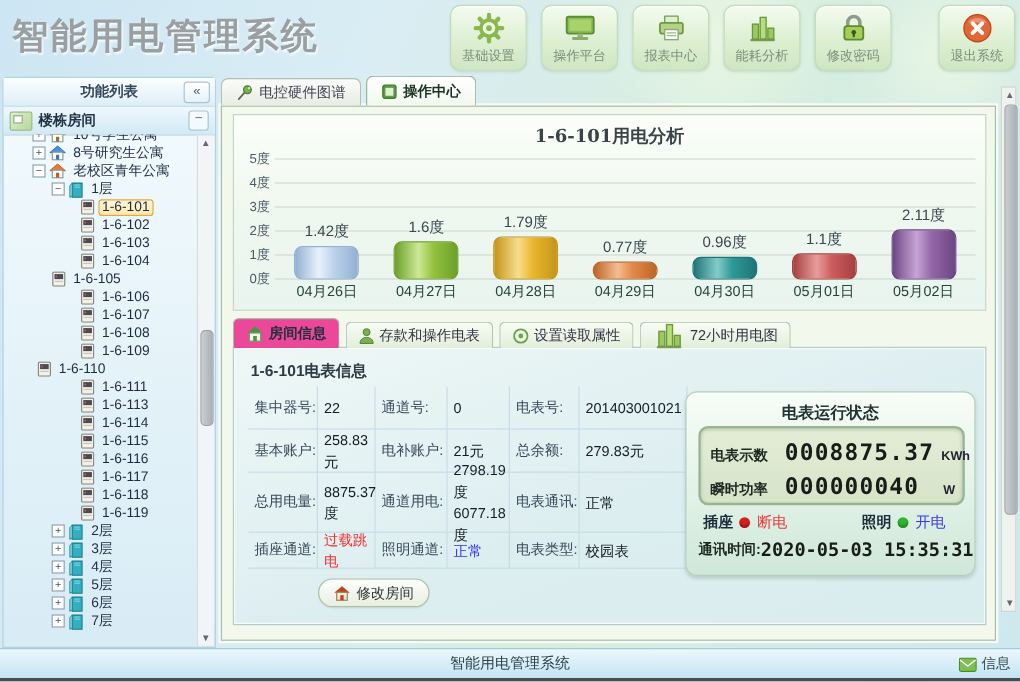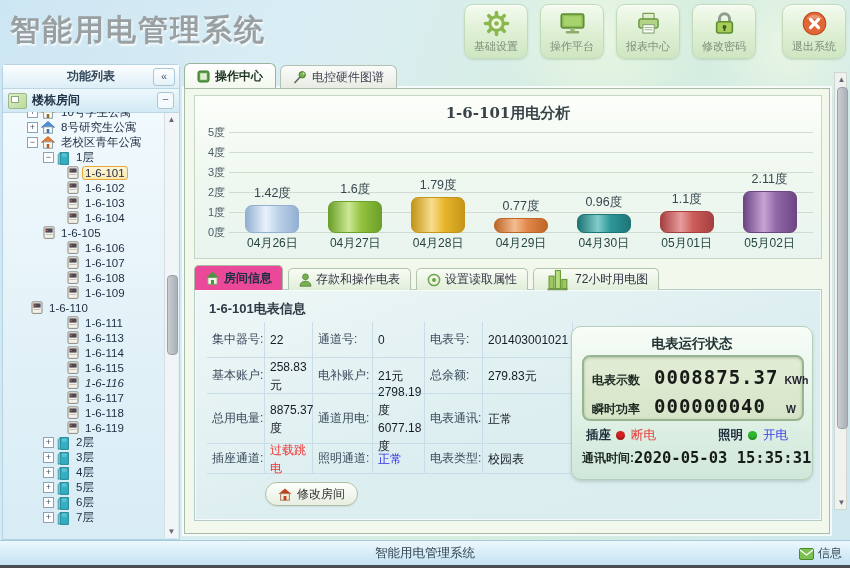--- a/index.html
+++ b/index.html
@@ -10,21 +10,21 @@
 
   
   .header{position:absolute;left:0;top:0;width:850px;height:62px;}
   .app-title{position:absolute;left:10px;top:10px;font-size:30px;font-weight:bold;color:#9aa0a2;
              text-shadow:1px 2px 2px rgba(255,255,255,.9);letter-spacing:2px;}
   .toolbar{position:absolute;right:4px;top:4px;display:flex;align-items:flex-start;}
   .tb-btn{width:62px;height:53px;margin-left:12px;border-radius:9px;cursor:pointer;
           background:linear-gradient(180deg,#f3fbef 0%,#ddefd2 55%,#cfe6c2 100%);
           border:1px solid #c2dcba;box-shadow:0 1px 2px rgba(120,150,120,.25),inset 0 1px 0 #fff;
           display:flex;flex-direction:column;align-items:center;justify-content:center;}
-  .tb-exit{margin-left:26px;border-radius:10px;}
+  .tb-exit{margin-left:39px;}
   .tb-ic{height:28px;display:flex;align-items:center;}
   .tb-label{font-size:11px;color:#7c8f7a;margin-top:1px;}
 
   
   .sidebar{position:absolute;left:2px;top:64px;width:178px;height:476px;
            background:linear-gradient(180deg,#f4fbfe 0%,#e2f1f8 60%,#d8ecf5 100%);
            border:1px solid #b5d2e2;border-radius:4px 4px 0 0;box-sizing:border-box;}
   .sb-header{height:23px;background:linear-gradient(180deg,#fcfeff,#ddeef7);border-bottom:1px solid #bcd6e3;
              display:flex;align-items:center;position:relative;}
   .sb-header-label{flex:1;text-align:center;font-size:12px;font-weight:bold;color:#33485a;}
@@ -176,20 +176,31 @@
             <rect x="3.5" y="8" width="17" height="8" rx="1.5" fill="#b2d484" stroke="#6a9a44" stroke-width="1.3"></rect>
             <rect x="7" y="13" width="10" height="7.5" fill="#fbfdf8" stroke="#8aa87a"></rect>
             <path d="M8.5 15.5h7M8.5 17.5h7" stroke="#9ab88a" stroke-width="1"></path>
           </svg>
         </span>
         <span class="tb-label">报表中心</span>
       </div>
       <div class="tb-btn">
         <span class="tb-ic">
           <svg width="27" height="27" viewBox="0 0 24 24">
+            <path d="M3 20.8h18" stroke="#7a9a5a" stroke-width="1.6"></path>
+            <rect x="4.5" y="9" width="4.4" height="11" fill="#9cc860" stroke="#6a9a3a"></rect>
+            <rect x="10.2" y="4" width="4.4" height="16" fill="#b6de7e" stroke="#6a9a3a"></rect>
+            <rect x="15.9" y="12" width="4.4" height="8" fill="#9cc860" stroke="#6a9a3a"></rect>
+          </svg>
+        </span>
+        <span class="tb-label">能耗分析</span>
+      </div>
+      <div class="tb-btn">
+        <span class="tb-ic">
+          <svg width="27" height="27" viewBox="0 0 24 24">
             <path d="M7.5 11V7.8a4.5 4.5 0 0 1 9 0V11" fill="none" stroke="#8f9c8d" stroke-width="2.6"></path>
             <rect x="5" y="10.5" width="14" height="10" rx="2" fill="#a8cc58" stroke="#5c8c34" stroke-width="1.4"></rect>
             <circle cx="12" cy="15" r="1.7" fill="#3a5a20"></circle>
             <rect x="11.2" y="15.6" width="1.6" height="3" fill="#3a5a20"></rect>
           </svg>
         </span>
         <span class="tb-label">修改密码</span>
       </div>
       <div class="tb-btn tb-exit">
         <span class="tb-ic">
@@ -407,21 +418,21 @@
           <span class="t-ic">
             <svg width="12" height="13" viewBox="0 0 12 13">
               <rect x="1" y="0.8" width="10" height="11.6" rx="1" fill="#f2f0e8" stroke="#8a8a80"></rect>
               <rect x="2.4" y="2.4" width="7.2" height="4.2" fill="#4a4a54"></rect>
               <circle cx="4" cy="4.4" r="0.8" fill="#e05050"></circle>
               <rect x="2.6" y="8" width="6.8" height="1" fill="#c8c4b8"></rect>
             </svg>
           </span>
           <span class="tree-label">1-6-115</span>
         </div>
-        <div class="tree-row" style="padding-left: 64px; font-style: italic;">
+        <div class="tree-row" style="padding-left: 64px;">
           <span class="t-ic">
             <svg width="12" height="13" viewBox="0 0 12 13">
               <rect x="1" y="0.8" width="10" height="11.6" rx="1" fill="#f2f0e8" stroke="#8a8a80"></rect>
               <rect x="2.4" y="2.4" width="7.2" height="4.2" fill="#4a4a54"></rect>
               <circle cx="4" cy="4.4" r="0.8" fill="#e05050"></circle>
               <rect x="2.6" y="8" width="6.8" height="1" fill="#c8c4b8"></rect>
             </svg>
           </span>
           <span class="tree-label">1-6-116</span>
         </div>
@@ -528,38 +539,38 @@
     </div>
   <div class="sb-scroll">
     <span class="arrow" style="top:0;">▲</span>
     <div class="thumb" style="top:162px;height:78px;"></div>
     <span class="arrow" style="bottom:0;">▼</span>
   </div>
 </div>
 
 <div class="main">
   <div class="tabstrip">
-      <div class="tab active">
-        <span class="t-ic">
-          <svg width="13" height="13" viewBox="0 0 13 13">
-            <rect x="1" y="1" width="11" height="11" rx="2" fill="#5a9a4a" stroke="#3a7a2a"></rect>
-            <rect x="3.2" y="3.2" width="6.6" height="6.6" fill="#dff0cc"></rect>
-          </svg>
-        </span>
-        <span>操作中心</span>
-      </div>
       <div class="tab">
         <span class="t-ic">
           <svg width="14" height="14" viewBox="0 0 14 14">
             <circle cx="9.2" cy="4.8" r="3.2" fill="#7ab04e" stroke="#4a7a2e"></circle>
             <path d="M6.6 7.4L2 12.6" stroke="#5a6a5a" stroke-width="1.5" stroke-linecap="round"></path>
             <circle cx="10.6" cy="3.4" r="1" fill="#d6ecc0"></circle>
           </svg>
         </span>
         <span>电控硬件图谱</span>
+      </div>
+      <div class="tab active">
+        <span class="t-ic">
+          <svg width="13" height="13" viewBox="0 0 13 13">
+            <rect x="1" y="1" width="11" height="11" rx="2" fill="#5a9a4a" stroke="#3a7a2a"></rect>
+            <rect x="3.2" y="3.2" width="6.6" height="6.6" fill="#dff0cc"></rect>
+          </svg>
+        </span>
+        <span>操作中心</span>
       </div>
     </div>
   <div class="panel">
 
     <div class="chart">
       <div class="chart-title">1-6-101用电分析</div>
       <div id="gridlines">
           <div class="gridline" style="top: 36px;"></div>
           <div class="gridline" style="top: 56px;"></div>
           <div class="gridline" style="top: 76px;"></div>

